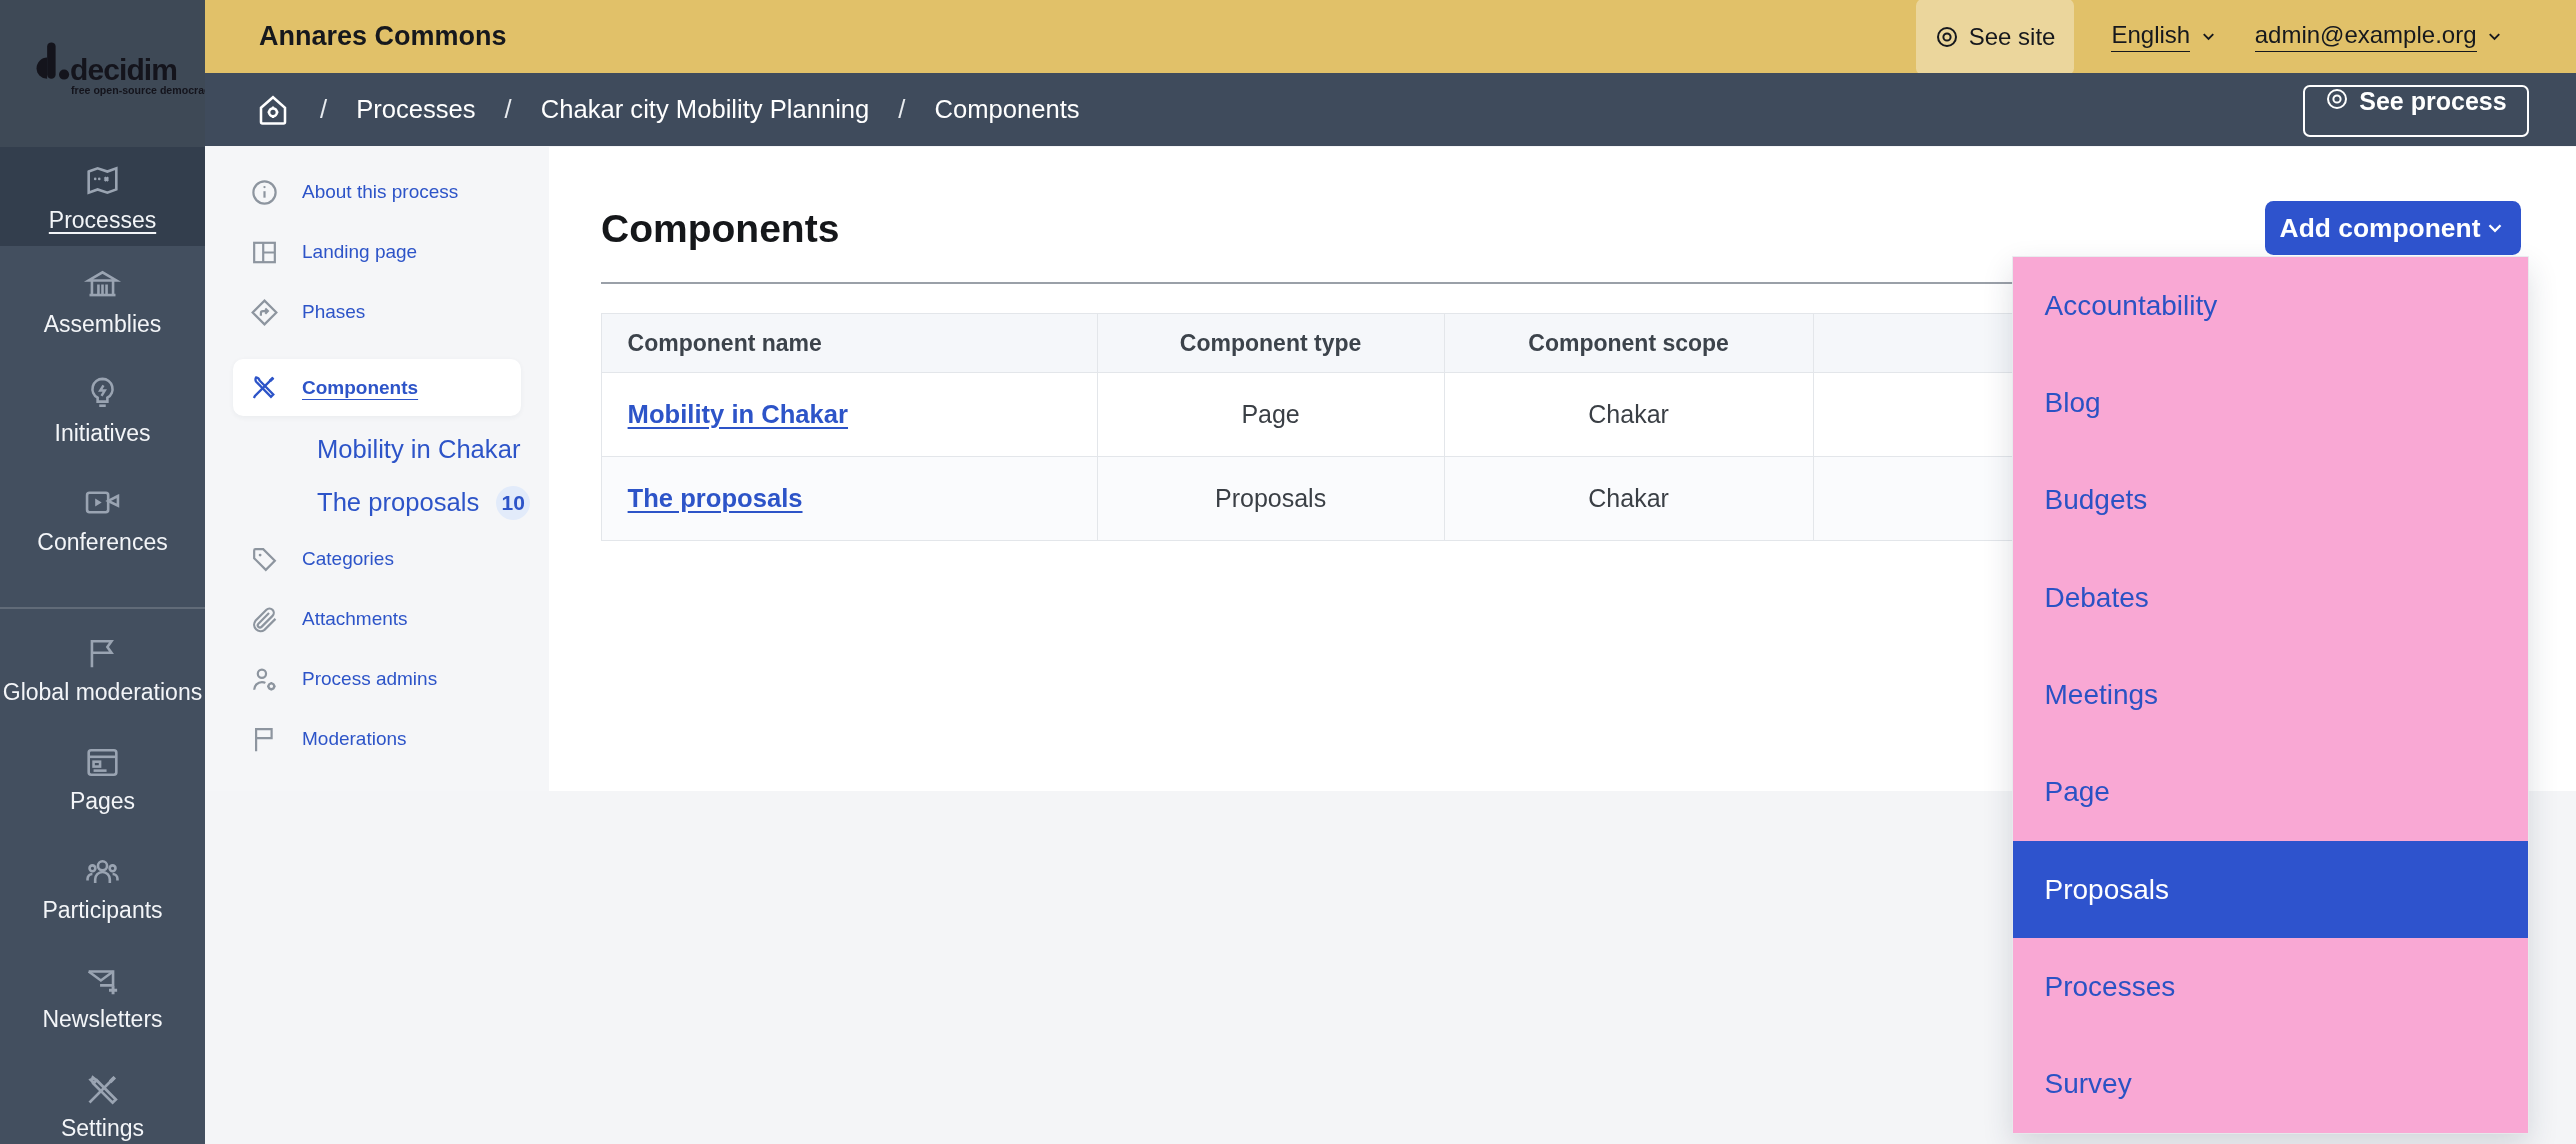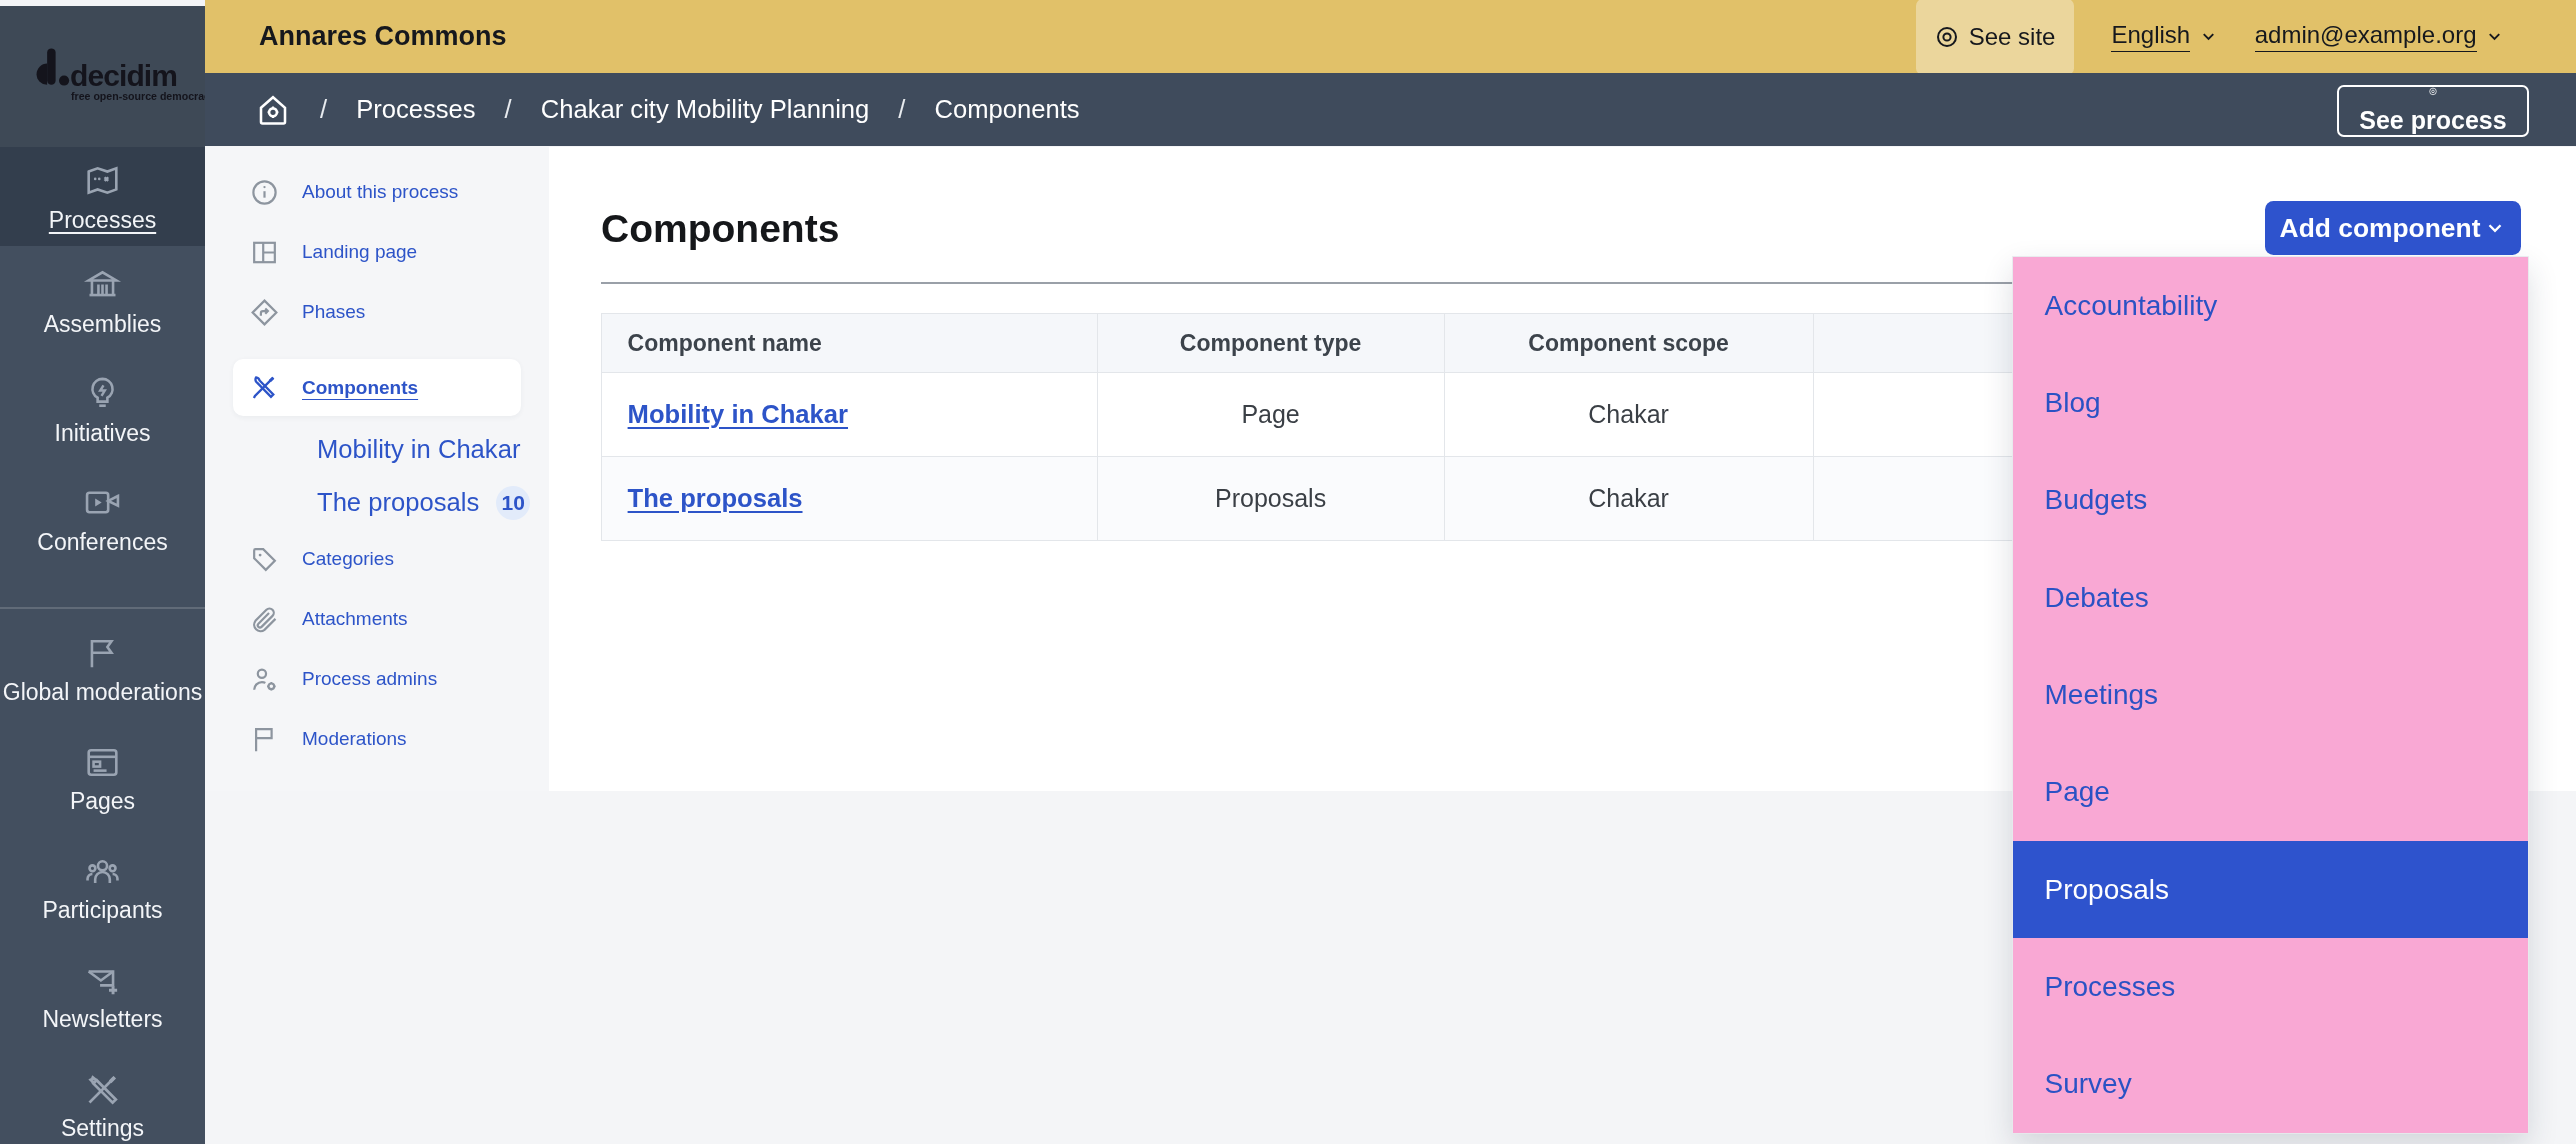--- a/index.html
+++ b/index.html
@@ -18,24 +18,24 @@
   .see-site{display:inline-flex;align-items:center;gap:10.2px;background:rgba(255,255,255,.34);
     border-radius:6.8px;padding:24px 19px;font-size:24px;color:#16181d;cursor:pointer;}
   .top-link{display:inline-flex;align-items:center;gap:8.5px;font-size:24px;cursor:pointer;}
   .top-link .lbl{border-bottom:1.7px solid #16181d;padding-bottom:1.7px;}
   
   .subbar{position:absolute;left:205px;top:73px;right:0;height:73px;background:var(--dark-bar,#3f4b5c);
     display:flex;align-items:center;color:#fff;}
   .crumbs{display:flex;align-items:center;gap:29px;margin-left:50px;font-size:25.6px;}
   .crumb{color:#fff;cursor:pointer;white-space:nowrap;}
   .crumb-sep{color:#e8ebef;}
-  .see-process{position:absolute;right:47px;top:12px;height:48px;display:inline-flex;align-items:center;gap:10.2px;
-    border:2.1px solid #fff;border-radius:6.8px;padding:0 20.4px;font-size:25px;font-weight:bold;color:#fff;cursor:pointer;flex-direction:column;}
-  
-  .logo-block{position:absolute;left:0;top:6px;width:205px;height:147px;background:var(--logo-block,#3e4956);cursor:pointer;}
+  .see-process{position:absolute;right:47px;top:12px;height:48px;display:inline-flex;align-items:flex-start;gap:10.2px;
+    border:2.1px solid #fff;border-radius:6.8px;padding:0 20.4px;font-size:25px;font-weight:bold;color:#fff;cursor:pointer;}
+  
+  .logo-block{position:absolute;left:0;top:0;width:205px;height:147px;background:var(--logo-block,#3e4956);cursor:pointer;}
   .logo-glyph{position:absolute;left:25.6px;top:39px;}
   .logo-word{position:absolute;left:70px;top:53px;font-size:30px;font-weight:bold;letter-spacing:-0.9px;color:#14141c;}
   .logo-tag{position:absolute;left:71px;top:84px;font-size:10.6px;font-weight:bold;color:#14141c;white-space:nowrap;}
   
   .sidebar{position:absolute;left:0;top:147px;width:205px;bottom:0;background:var(--sidebar,#434f5f);overflow:hidden;}
   .side-item{height:109px;display:flex;flex-direction:column;align-items:center;justify-content:center;gap:7.7px;
     color:#eef1f5;cursor:pointer;}
   .side-item .icn{color:#9aa4b2;}
   .side-item .s-lbl{font-size:23px;color:#f3f5f8;text-align:center;line-height:1.05;}
   .side-item.active{height:99px;background:var(--sidebar-active,#333e4d);}

